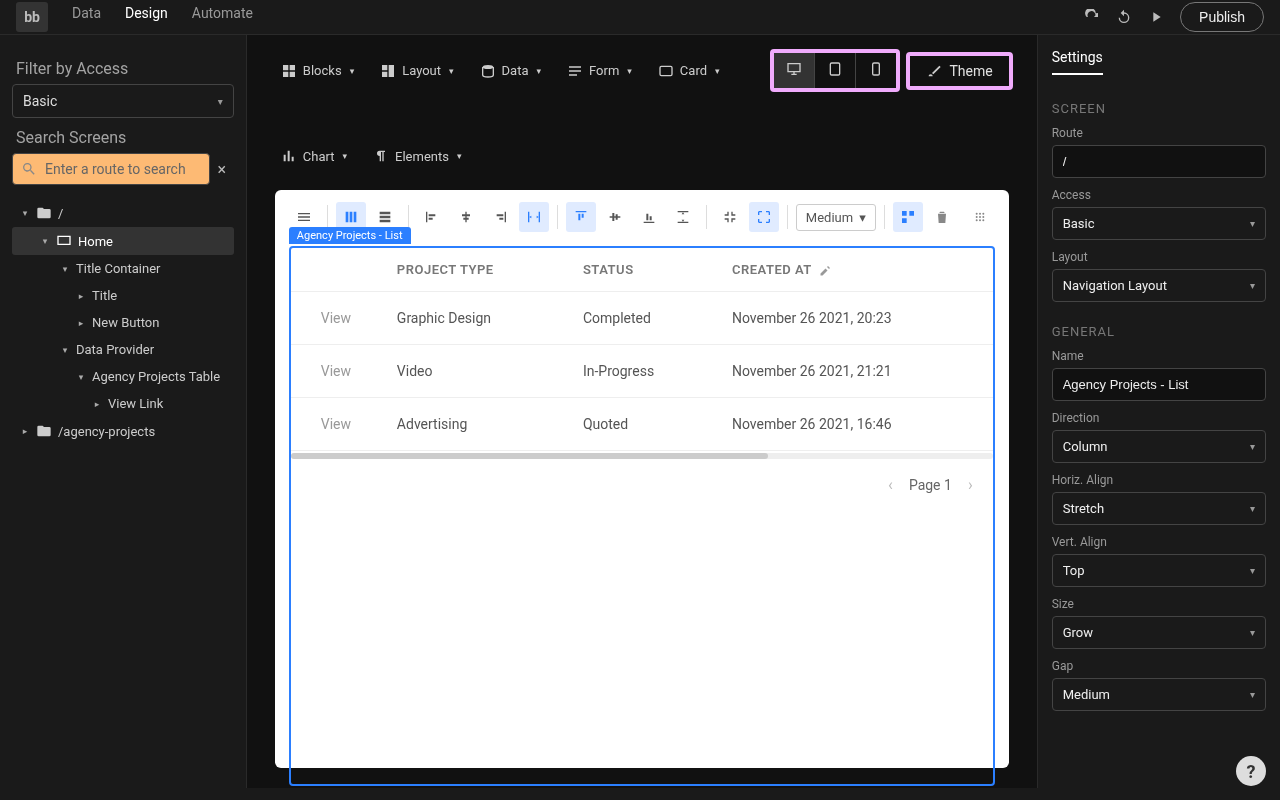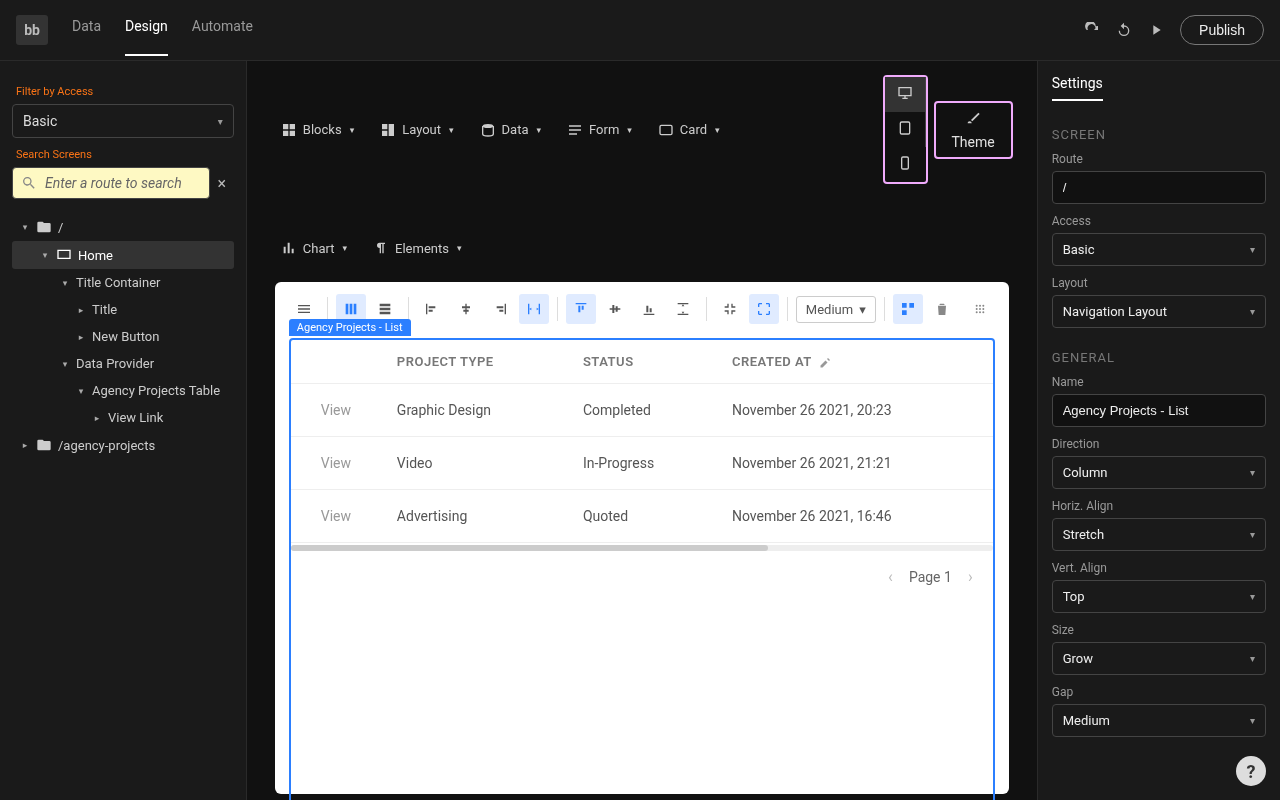--- a/index.html
+++ b/index.html
@@ -6,21 +6,21 @@
 body {
   font-family: -apple-system, BlinkMacSystemFont, "Segoe UI", Roboto, sans-serif;
   background: #1a1a1a;
   color: #e0e0e0;
   width: 1280px;
   height: 800px;
   overflow: hidden;
   font-size: 14px;
 }
 .topbar {
-  height: 61px;
+  height: 35px;
   background: #1a1a1a;
   display: flex;
   align-items: center;
   padding: 0 16px;
   border-bottom: 1px solid #2a2a2a;
 }
 .logo {
   width: 32px; height: 30px;
   background: #333;
   border-radius: 3px;
@@ -91,22 +91,22 @@
   border-radius: 50%;
   background: #555;
   border: 2px solid #999;
   display: flex; align-items: center; justify-content: center;
   cursor: pointer;
   color: #eee;
   font-size: 14px;
   line-height: 1;
 }
 .label-sm {
-  font-size: 11px;
-  color: #f97316;
+  font-size: 16px;
+  color: #a3a3a3;
   margin: 10px 4px 6px;
 }
 .select-box, .input-box {
   background: #1a1a1a;
   border: 1px solid #444;
   border-radius: 4px;
   padding: 8px 10px;
   color: #ddd;
   display: flex;
   align-items: center;
@@ -117,29 +117,28 @@
   margin-left: auto;
   font-size: 10px;
   color: #999;
 }
 .search-row {
   display: flex;
   align-items: center;
 }
 .search-box {
   flex: 1;
-  background: #fef9c3;
+  background: #fdba74;
   border: 1px solid #444;
   border-radius: 4px;
   padding: 7px 8px;
   display: flex;
   align-items: center;
   gap: 8px;
   color: #666;
-  font-style: italic;
 }
 .search-x {
   width: 24px; text-align: center;
   color: #bbb; cursor: pointer;
   font-size: 16px;
 }
 .tree { margin-top: 14px; font-size: 13px; }
 .tree-item {
   display: flex;
   align-items: center;
@@ -179,24 +178,23 @@
   gap: 6px;
   padding: 6px 10px;
   color: #ccc;
   cursor: pointer;
   font-size: 13px;
   border-radius: 4px;
 }
 .tool-btn svg { fill: #ccc; }
 .tool-btn .chev-sm { font-size: 9px; margin-left: 2px; }
 .device-group, .theme-btn {
-  border: 2px solid #f0abfc;
+  border: 4px solid #f0abfc;
   border-radius: 4px;
   display: flex;
-  flex-direction: column;
 }
 .device-btn {
   padding: 8px 12px;
   cursor: pointer;
   border-right: 1px solid #444;
 }
 .device-btn:last-child { border-right: none; }
 .device-btn.active { background: #333; }
 .theme-btn { padding: 7px 16px; gap:8px; align-items:center; }
 .spacer { flex: 1; }

